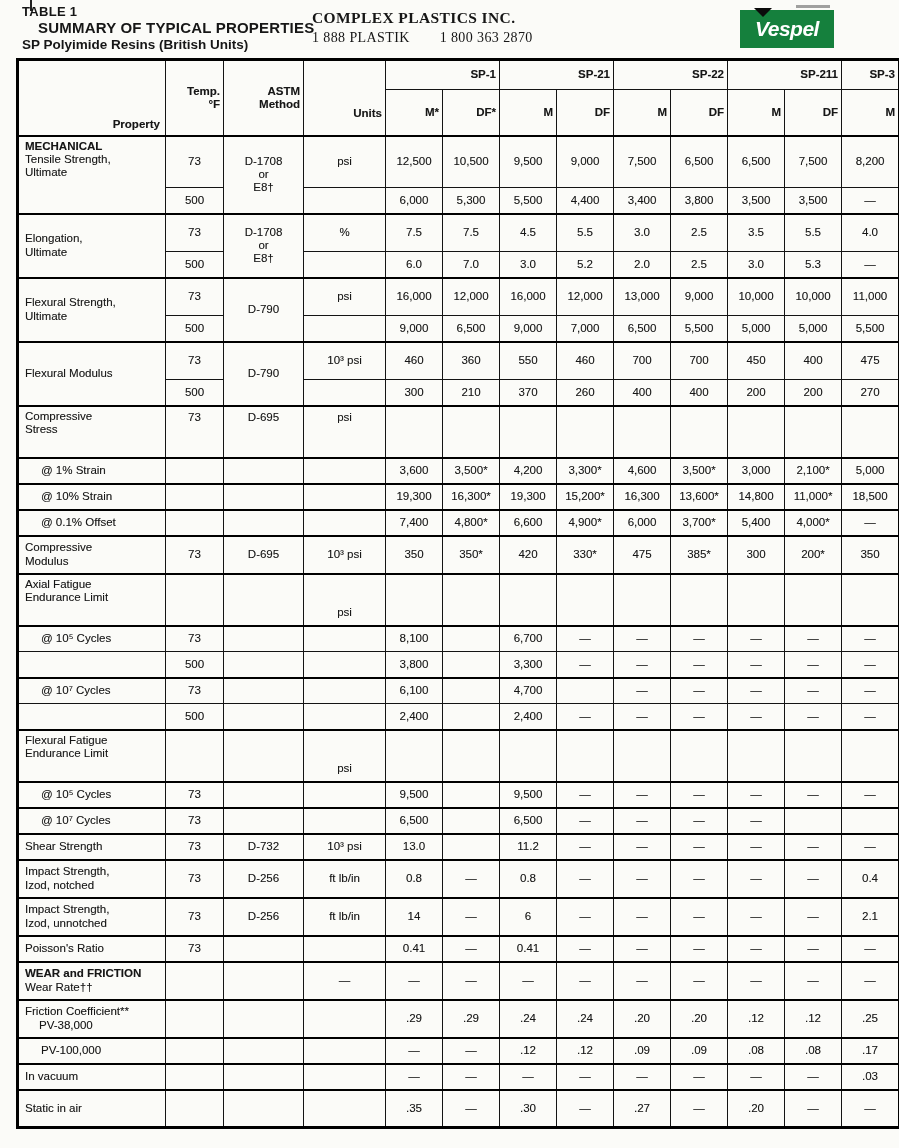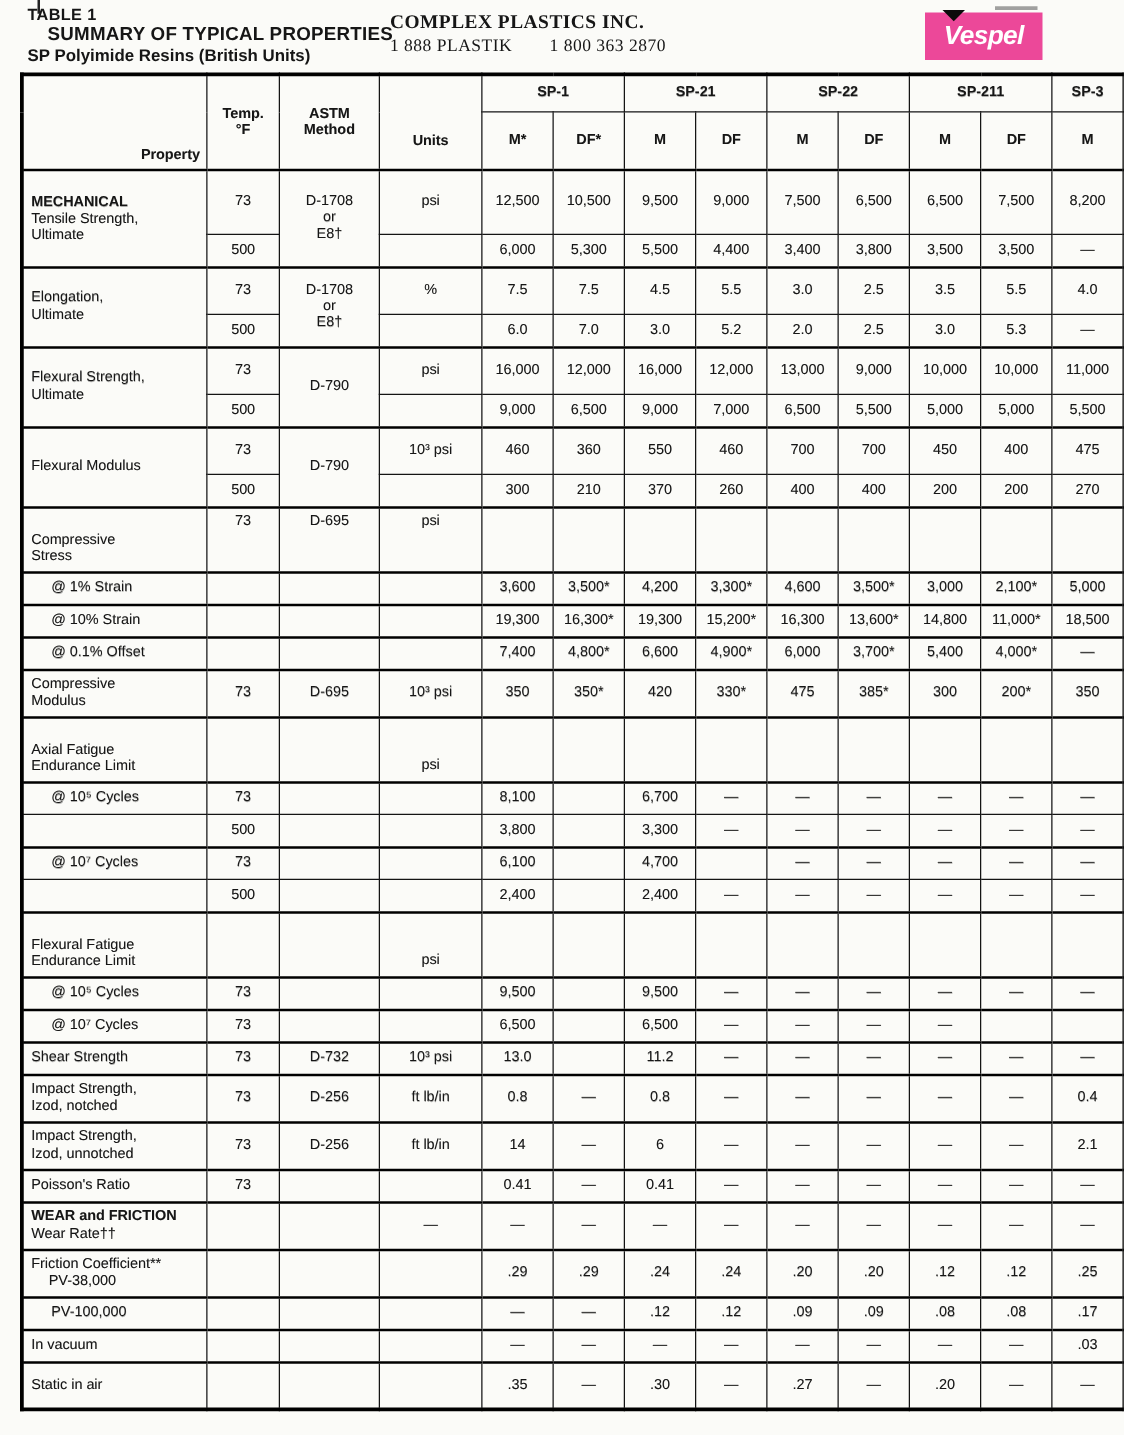--- a/index.html
+++ b/index.html
@@ -15,44 +15,44 @@
   .titleblock{ position:absolute; left:22px; top:4px; line-height:1.18; }
   .t-label{ font-size:13px; font-weight:bold; letter-spacing:.3px; }
   .t-title{ font-size:15px; font-weight:bold; letter-spacing:.2px;margin-left:16px; }
   .t-sub{ font-size:13.5px; font-weight:bold; }
   .companyblock{ position:absolute; left:312px; top:8px;
     font-family:"Liberation Serif", serif; line-height:1.35; }
   .c-name{ font-size:15.5px; font-weight:600; letter-spacing:.4px; }
   .c-phones{ font-size:14px; letter-spacing:.4px; }
   .c-phones .ph2{ margin-left:26px; }
   .logo{ position:absolute; left:740px; top:10px; width:94px; height:38px;
-    background:#ec4899; display:flex; align-items:center; justify-content:center; }
+    background:#15803d; display:flex; align-items:center; justify-content:center; }
   .logo-text{ color:#fff; font-size:21px; font-weight:bold; font-style:italic;
     letter-spacing:-.5px; }
   .logo-tri{ position:absolute; left:14px; top:-2px; width:0; height:0;
     border-left:9px solid transparent; border-right:9px solid transparent;
     border-top:9px solid #0b0b0b; }
   .logo-smallprint{ position:absolute; right:4px; top:-5px; width:34px; height:3px;
     background:#555; opacity:.55; }
 
   
   .tablewrap{ position:absolute; left:16px; top:58px; }
   table{ border-collapse:collapse; table-layout:fixed; width:883px;
     border:3px solid #000; background:transparent; }
   th,td{ border:1.4px solid #141414; padding:1px 3px; text-align:center;
     vertical-align:middle; font-size:11.5px; line-height:1.15;
     text-shadow:.2px .2px 0 rgba(0,0,0,.3); overflow:hidden; }
-  thead th{ font-weight:bold; font-size:11.5px; }
+  thead th{ font-weight:bold; font-size:11.5px;text-align:right; }
   tr.h1{ height:30px; } tr.h2{ height:46px; }
   tr.s1{ height:26px; } tr.s2{ height:38px; } tr.s3{ height:52px; }
   tr.thick td{ border-top:2.6px solid #000; }
   .h-prop{ text-align:right; vertical-align:bottom; padding:2px 5px 3px; }
   .h-units{ vertical-align:bottom; padding-bottom:14px; }
   .c-prop{ text-align:left; padding-left:6px; }
-  tr.s3 .c-prop{ vertical-align:top; padding-top:19px; }
+  tr.s3 .c-prop{ vertical-align:top; padding-top:3px; }
   .ind{ padding-left:22px; }
   .ind2{ padding-left:14px; }
   .bl{ font-weight:bold; }
   .vt{ vertical-align:top; padding-top:4px; }
   .vb{ vertical-align:bottom; padding-bottom:5px; }
   .scanmark{ position:absolute; left:30px; top:0; width:2px; height:11px; background:#222; }
 </style>
 </head>
 <body>
 

